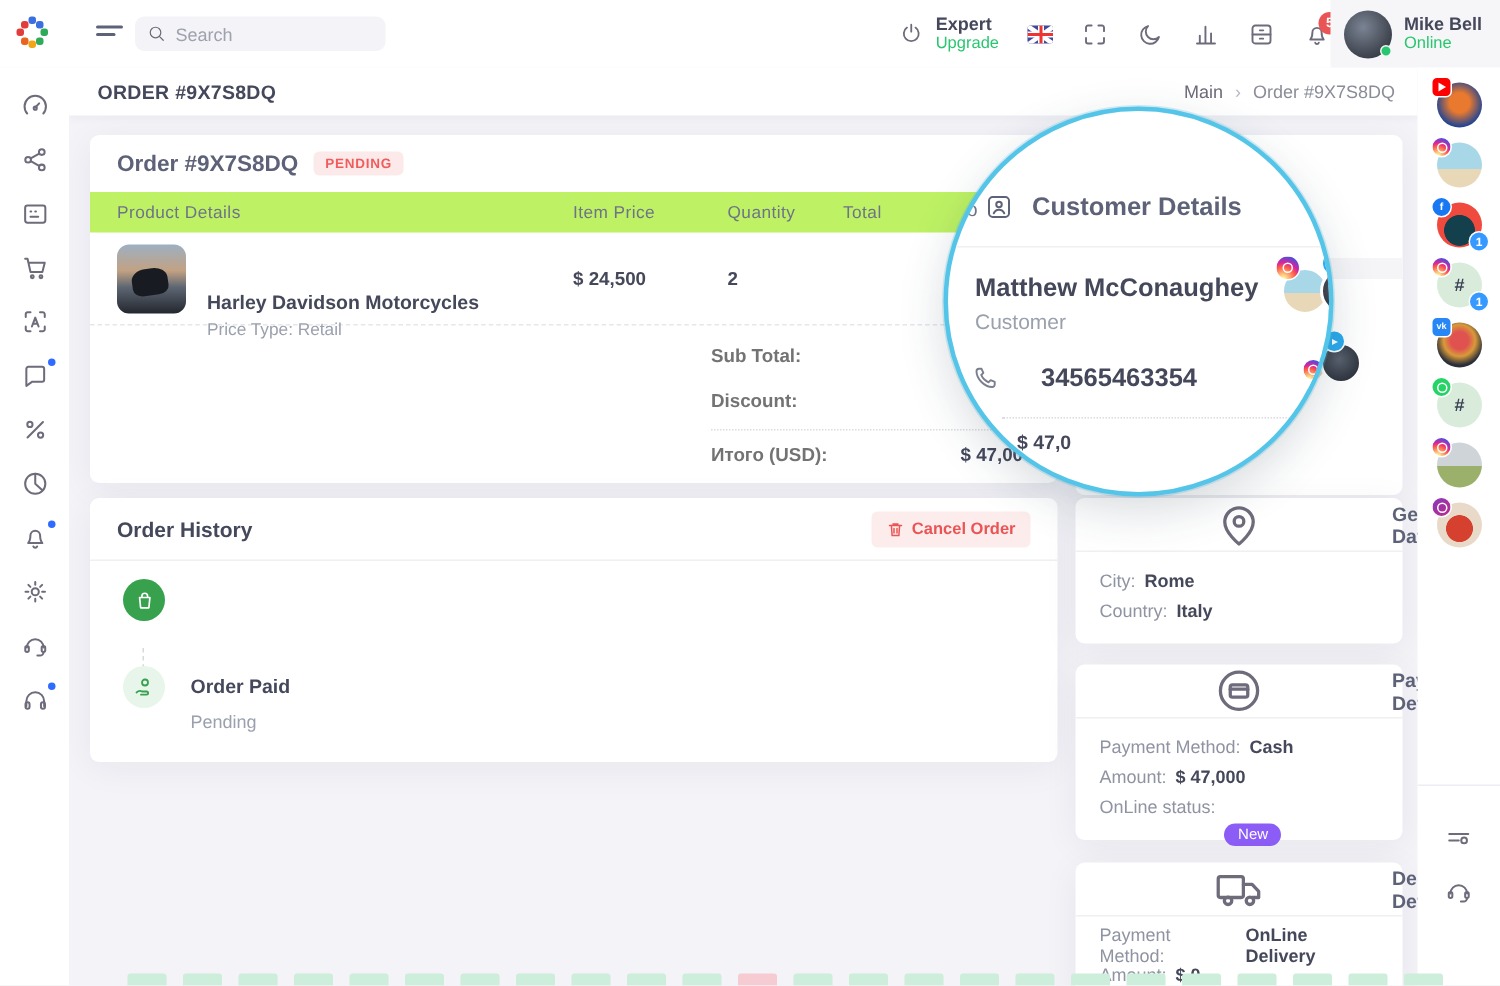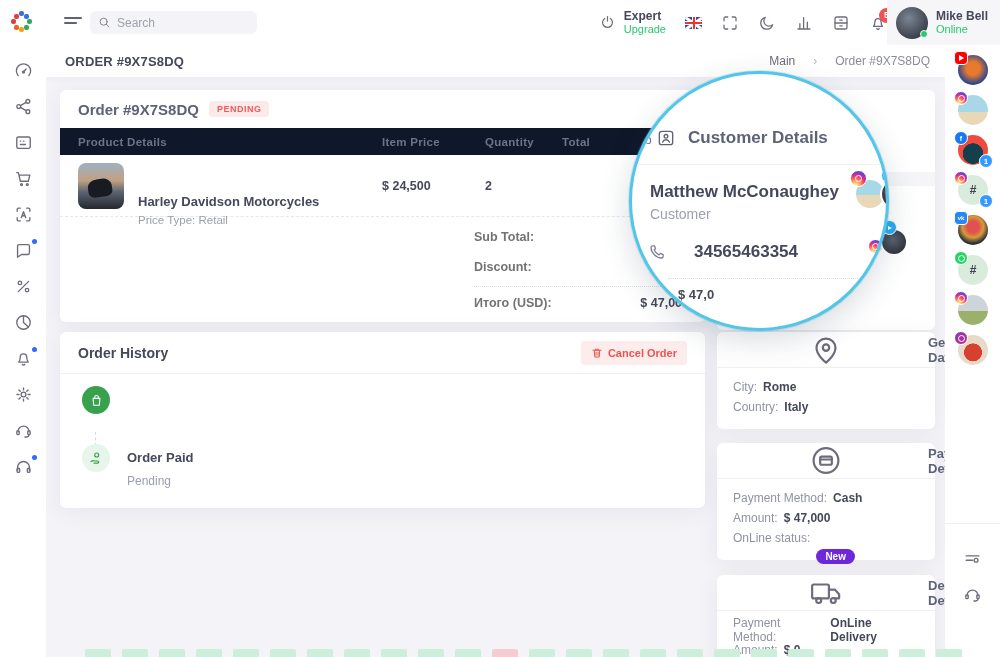--- a/index.html
+++ b/index.html
@@ -51,35 +51,35 @@
   .cnt { position:absolute; right:-5px; bottom:-3px; width:14px; height:14px; border-radius:50%; background:#3699ff; color:#fff; font-size:8px; font-weight:700; display:flex; align-items:center; justify-content:center; border:1.5px solid #fff; }
   .tri { width:0; height:0; border-top:3px solid transparent; border-bottom:3px solid transparent; border-left:5px solid #fff; margin-left:1px; }
   .ring { width:7px; height:7px; border:1.5px solid #fff; border-radius:50%; }
   .hashava { display:flex; align-items:center; justify-content:center; font-size:12px; font-weight:700; color:#3d4456; background:#d9ecdb; }
   .rdiv { position:absolute; left:0; right:0; top:478px; border-top:1px solid #ededf2; }
   .rtool { position:absolute; left:18px; width:19px; height:19px; cursor:pointer; }
 
   
   .titleband { position:absolute; left:46px; top:45px; right:55px; height:32px; background:#fff; display:flex; align-items:center; justify-content:space-between; padding:0 15px 0 19px; box-shadow:0 2px 6px rgba(34,41,47,.04); }
   .ptitle { font-size:13px; font-weight:700; color:#45485b; letter-spacing:.2px; }
-  .crumb { font-size:12px; color:#6e6b7b; display:flex; gap:18px; align-items:center; }
+  .crumb { font-size:12px; color:#6e6b7b; display:flex; gap:8px; align-items:center; }
   .crumb .cur { color:#8a8d98; }
   .crumb .sep { color:#b5b8c2; }
 
   .card { position:absolute; background:#fff; border-radius:6px; box-shadow:0 4px 24px rgba(34,41,47,.06); }
   .chead { display:flex; align-items:center; gap:9px; padding:0 16px; border-bottom:1px solid #f0f0f2; }
   .chead .ht { font-size:13px; font-weight:700; color:#5e6278; }
   .hic16 { width:17px; height:17px; flex:none; }
 
   
   #orderCard { left:60px; top:90px; width:645px; height:232px; }
   .ocHead { height:38px; display:flex; align-items:center; gap:10px; padding:0 18px; }
   .ocTitle { font-size:15px; font-weight:700; color:#5e6278; }
   .stbadge { font-size:9px; font-weight:700; letter-spacing:.5px; color:#f05b5b; background:#fceaea; border-radius:4px; padding:3px 8px; }
-  .thead { height:27px; background:#0f172a; display:flex; align-items:center; font-size:11.5px; font-weight:700; color:#6e7387; letter-spacing:.3px; }
+  .thead { height:27px; background:#bef264; display:flex; align-items:center; font-size:11.5px; font-weight:400; color:#6e7387; letter-spacing:.3px; }
   .col-p { padding-left:18px; width:322px; }
   .col-i { width:80px; }
   .col-q { width:100px; text-align:left; padding-left:23px; }
   .col-t { width:80px; }
   .prow { display:flex; align-items:center; height:62px; border-bottom:1px dashed #e6e6ec; }
   .thumb { width:46px; height:46px; border-radius:8px; margin:0 14px 0 18px; flex:none;
            background:linear-gradient(180deg,#9db0c2 0%,#c2a183 38%,#5d6673 62%,#23272e 100%); position:relative; overflow:hidden;}
   .thumb::after { content:""; position:absolute; left:10px; top:16px; width:24px; height:18px; background:#181c22; border-radius:40% 40% 30% 30%; transform:rotate(-8deg); }
   .pname { font-size:13px; font-weight:600; color:#45485b;margin-top:48px; }
   .ptype { font-size:11.5px; color:#9ba0ae; margin-top:5px; }
@@ -110,21 +110,21 @@
   .sbadge16 { position:absolute; width:15px; height:15px; border-radius:50%; border:1.5px solid #fff; z-index:3; display:flex; align-items:center; justify-content:center; }
 
   #geoCard { left:717px; top:332px; width:218px; height:97px; }
   #payCard { left:717px; top:443px; width:218px; height:117px; }
   #delCard { left:717px; top:575px; width:218px; height:95px; }
   .rchead { height:36px; }
   .fields { padding:9px 16px 0; }
   .frow { display:flex; gap:6px; align-items:center; height:20px; font-size:12px; }
   .flabel { color:#8f93a2; }
   .fval { color:#45485b; font-weight:700; }
-  .newBadge { background:#6d28d9; color:#fff; font-size:10px; font-weight:700; padding:2px 9px; border-radius:9px;margin-top:36px; }
+  .newBadge { background:#8b5cf6; color:#fff; font-size:10px; font-weight:400; padding:2px 9px; border-radius:9px;margin-top:36px; }
 
   
   .bbars { position:absolute; left:85px; bottom:0; height:8px; display:flex; gap:11px; z-index:7; }
   .bbars span { width:26px; height:8px; background:#cdeeda; border-radius:2px 2px 0 0; }
   .bbars span.pk { background:#f6ccd2; }
 
   
   .loupe { position:absolute; left:629px; top:71px; width:260px; height:260px; border-radius:50%;
            border:3px solid #54c5e8; background:#fff; z-index:10; overflow:hidden;
            box-shadow:0 10px 30px rgba(40,60,80,.18), 0 0 0 1px rgba(84,197,232,.25); }

